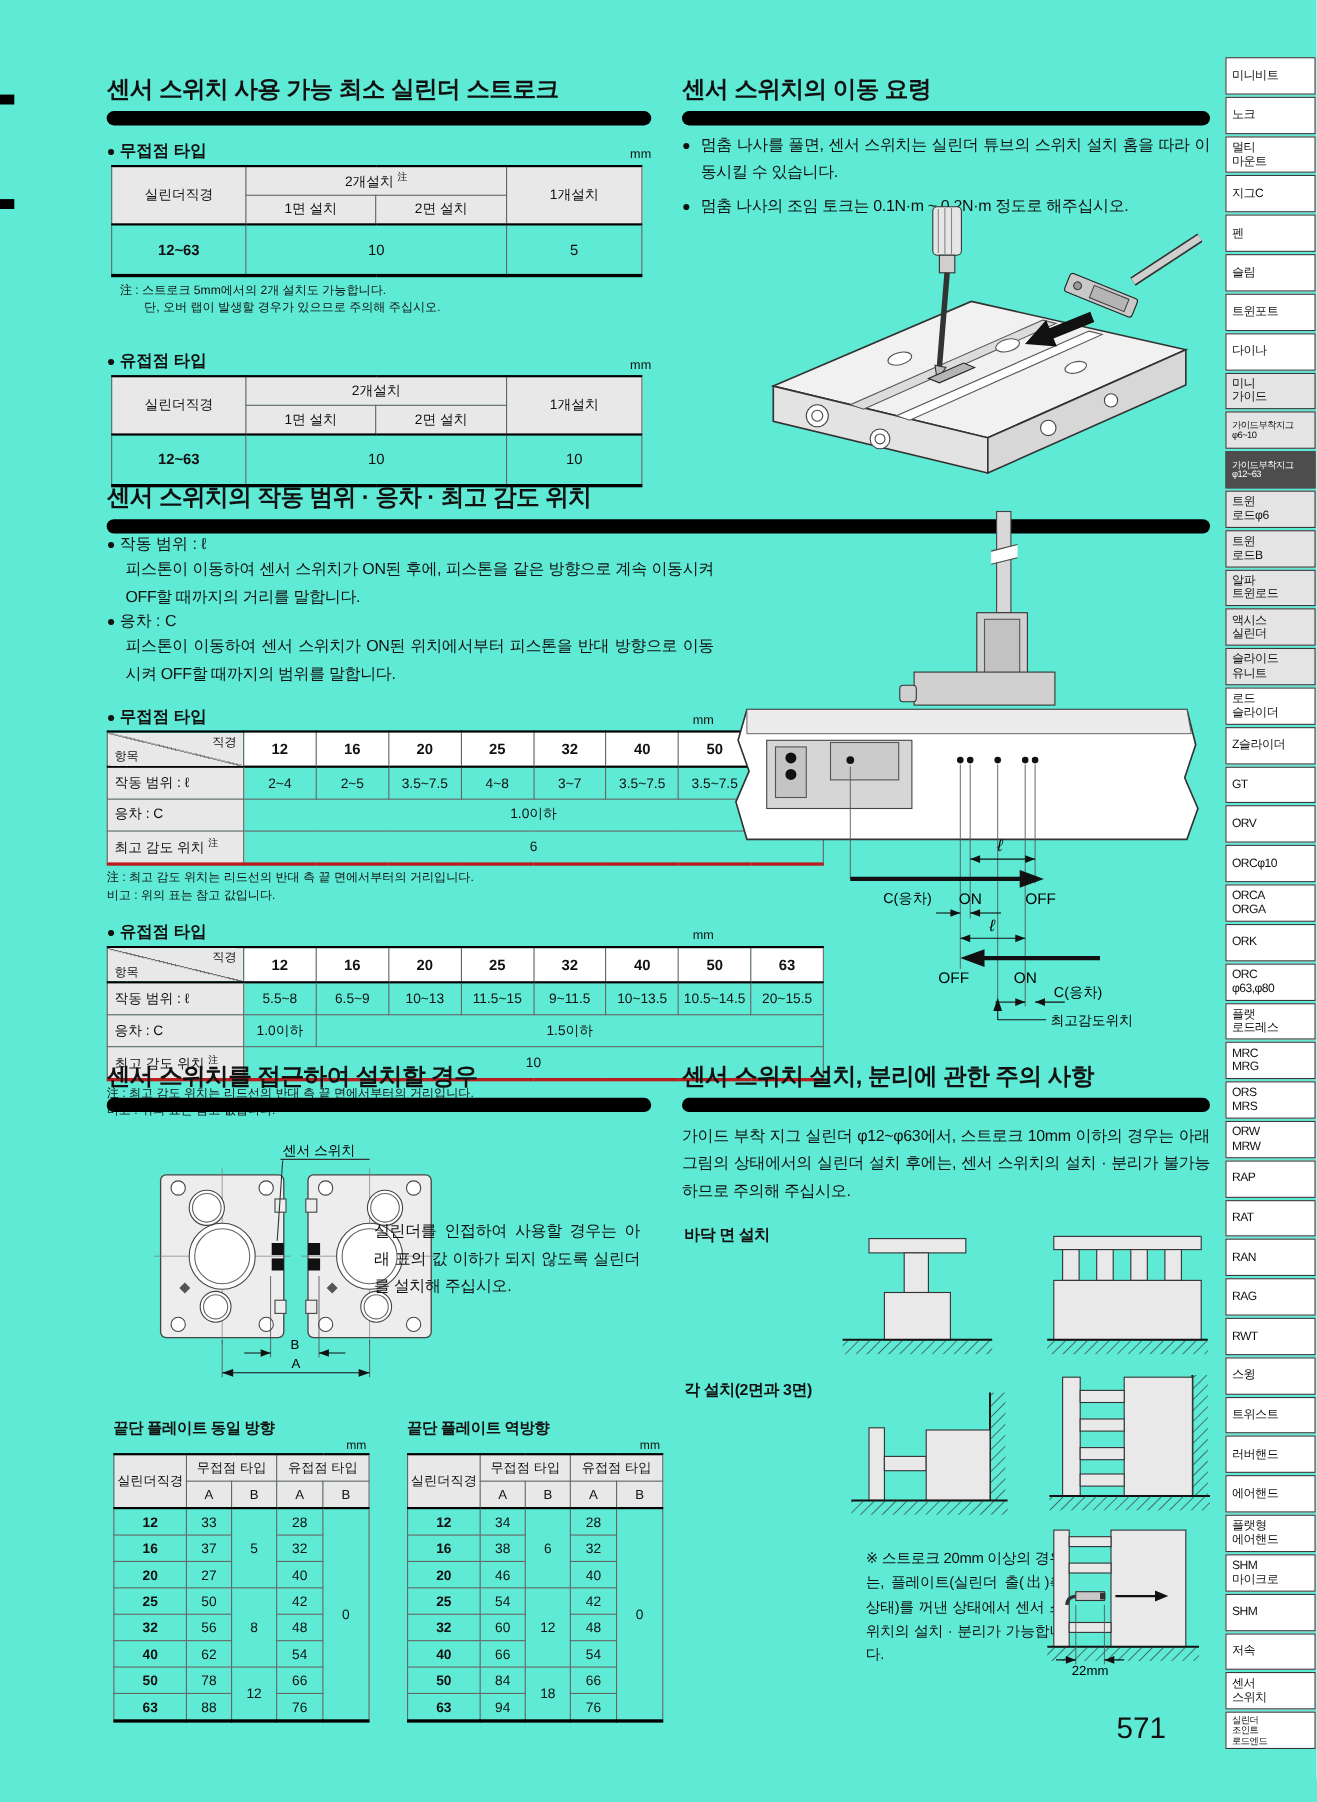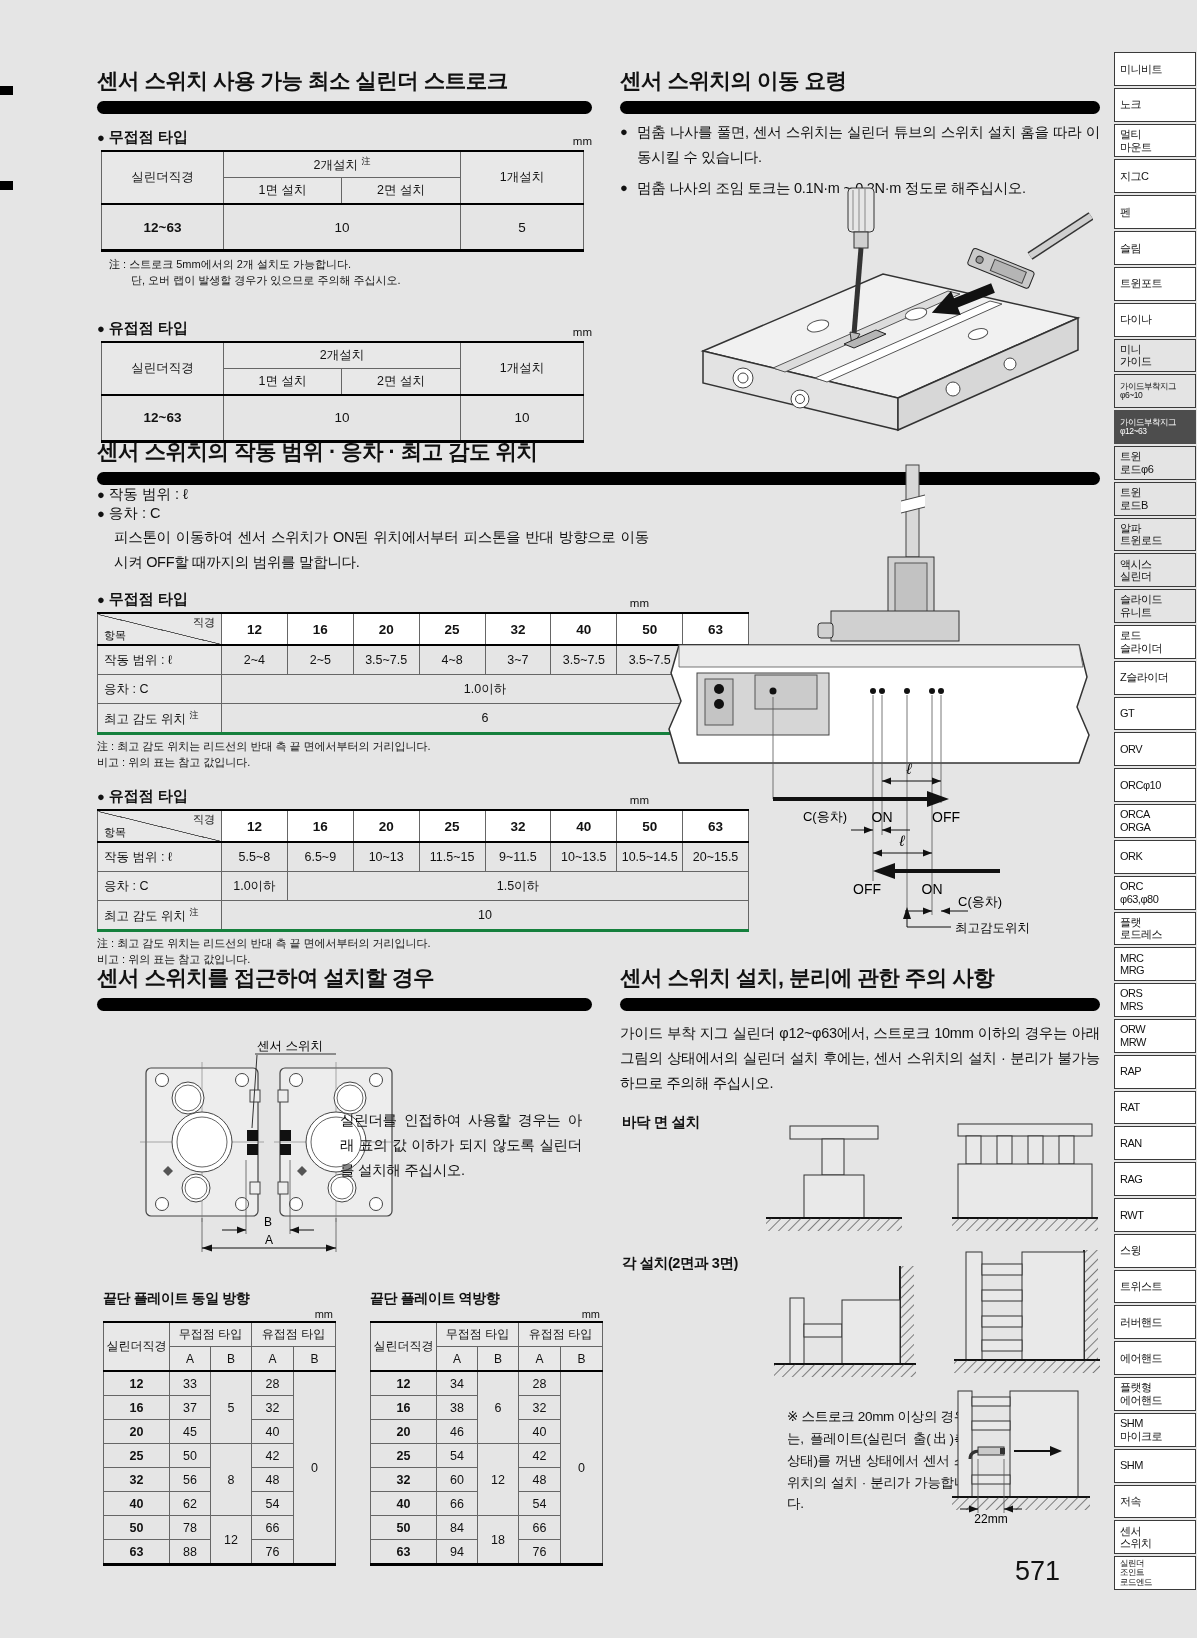--- a/index.html
+++ b/index.html
@@ -1,16 +1,16 @@
 <!DOCTYPE html>
 <html><head>
 <meta charset="utf-8">
 <style>
   html,body{margin:0;padding:0;background:#fff;}
-  .page{position:relative;width:1197px;height:1638px;background:#e5e5e5;overflow:hidden;
+  .page{position:relative;width:1197px;height:1638px;background:#5eead4;overflow:hidden;
         font-family:"Liberation Sans","DejaVu Sans",sans-serif;color:#111;}
   .mark{position:absolute;left:0;width:13px;height:9px;background:#000;}
   .sec{position:absolute;}
   .sec-title{font-size:21.5px;font-weight:bold;letter-spacing:-0.5px;white-space:nowrap;}
   .bar{height:13px;background:#000;border-radius:7px;margin-top:6px;}
   .subhead{display:flex;justify-content:space-between;align-items:flex-end;margin-top:14px;margin-bottom:3px;}
   .subhead .lab{font-size:15px;font-weight:bold;}
   .unit{font-size:11.5px;}
   .bdot,.bdot2{margin-right:4px;font-size:13px;}
   
@@ -23,21 +23,21 @@
   .notes{font-size:11px;line-height:1.45;margin-top:5px;margin-left:12px;}
   .notes .ind{padding-left:22px;}
   
   .blt{position:relative;padding-left:17px;font-size:14.5px;line-height:1.72;letter-spacing:-0.3px;margin-top:6px;text-align:justify;}
   .blt .bdot{position:absolute;left:0;top:1px;}
   .blt-head{font-size:14.5px;margin-top:0;}
   .blt-body{padding-left:17px;font-size:14.5px;line-height:1.7;letter-spacing:-0.3px;text-align:justify;margin-top:2px;}
   
   .tt-head{display:flex;justify-content:space-between;align-items:flex-end;margin:16px 0 3px;}
   .tt-label{font-size:15px;font-weight:bold;}
-  .mtab{border-collapse:collapse;width:652px;table-layout:fixed;border-top:2px solid #000;border-bottom:3px solid #15803d;font-size:12.5px;}
+  .mtab{border-collapse:collapse;width:652px;table-layout:fixed;border-top:2px solid #000;border-bottom:3px solid #b91c1c;font-size:12.5px;}
   .mtab th,.mtab td{border:1px solid #666;text-align:center;padding:2px;height:24px;}
   .mtab th{font-size:13.5px;background:#fff;}
   .mtab tr:first-child th,.mtab tr:first-child td{border-bottom:2px solid #000;}
   .mtab .rlab{background:#e8e8e8;text-align:left;padding-left:6px;}
   .mtab .diag{background-color:#e8e8e8;position:relative;padding:0;height:30px;
     background-image:linear-gradient(to top right,transparent calc(50% - 1px),#555 calc(50% - 1px),#555 calc(50% + 0px),transparent calc(50% + 0px));}
   .mtab .d-dia{position:absolute;top:1px;right:6px;font-size:11px;}
   .mtab .d-item{position:absolute;bottom:1px;left:6px;font-size:11px;}
   .tnote{font-size:11px;line-height:1.45;margin-top:4px;}
   sup{font-size:9px;}
@@ -183,20 +183,21 @@
     <g transform="translate(345,102) rotate(158)">
       <polygon points="0,-5 40,-5 40,-13 66,0 40,13 40,5 0,5" fill="#111"></polygon>
     </g>
   </svg>
 
   <div class="sec" id="sec3" style="left:97px;top:437px;width:1003px">
     <div class="sec-title">센서 스위치의 작동 범위 · 응차 · 최고 감도 위치</div>
     <div class="bar"></div>
     <div style="width:552px">
       <div class="blt-head"><span class="bdot">●</span><span>작동 범위 :  ℓ</span></div>
+      <div class="blt-body">피스톤이 이동하여 센서 스위치가 ON된 후에, 피스톤을 같은 방향으로 계속 이동시켜 OFF할 때까지의 거리를 말합니다.</div>
       <div class="blt-head"><span class="bdot">●</span><span>응차 : C</span></div>
       <div class="blt-body">피스톤이 이동하여 센서 스위치가 ON된 위치에서부터 피스톤을 반대 방향으로 이동시켜 OFF할 때까지의 범위를 말합니다.</div>
       <div>
           <div class="tt-head">
             <span class="tt-label"><span class="bdot2">●</span>무접점 타입</span>
             <span class="unit">mm</span>
           </div>
           <table class="mtab">
             <colgroup>
               <col style="width:124px">
@@ -461,21 +462,21 @@
             <td>28</td>
             <td rowspan="8">0</td>
           </tr>
           <tr>
             <td class="dcol">16</td>
             <td>37</td>
             <td>32</td>
           </tr>
           <tr>
             <td class="dcol">20</td>
-            <td>45</td>
+            <td>27</td>
             <td>40</td>
           </tr>
           <tr>
             <td class="dcol">25</td>
             <td>50</td>
             <td rowspan="3">8</td>
             <td>42</td>
           </tr>
           <tr>
             <td class="dcol">32</td>

